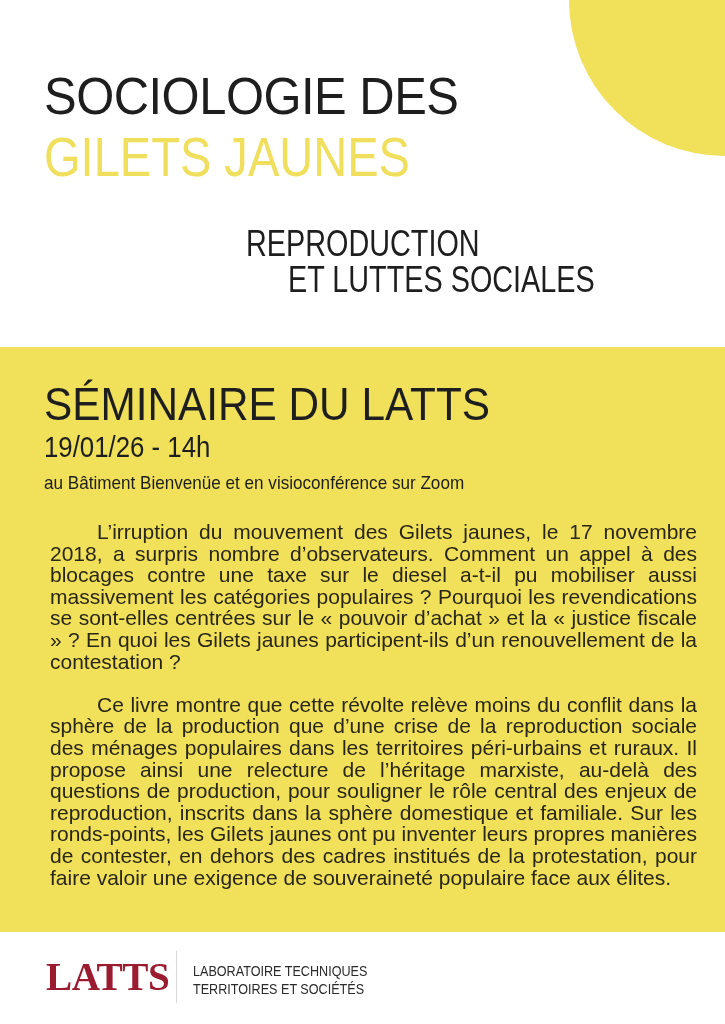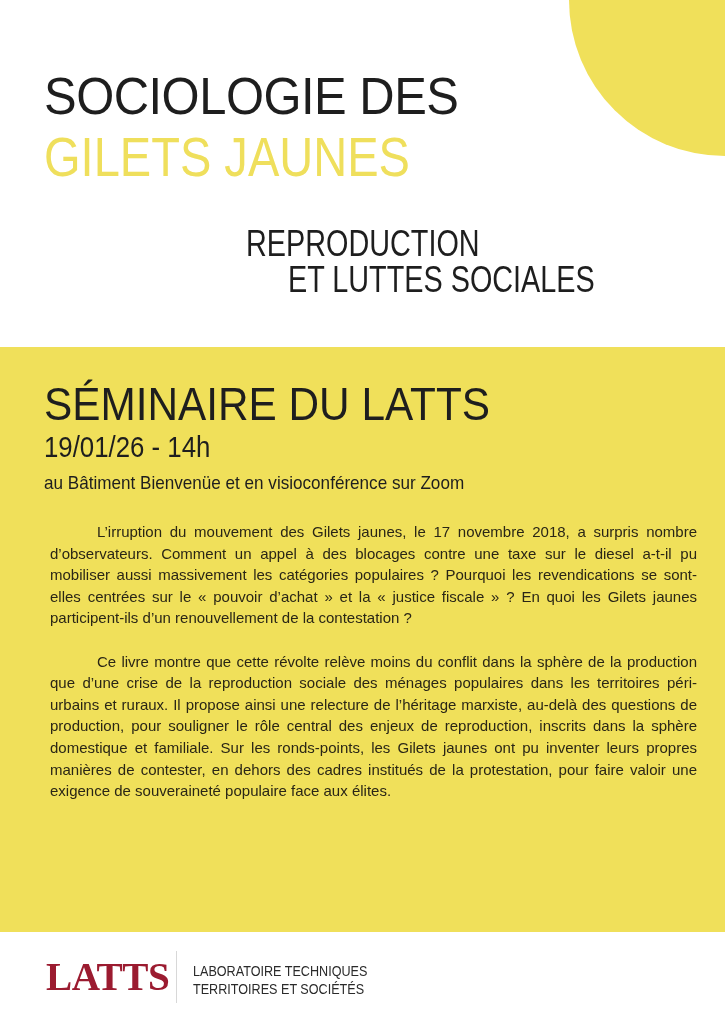--- a/index.html
+++ b/index.html
@@ -76,21 +76,21 @@
     font-size: 19px; line-height: 22px;
     color: #1e1e1e;
     transform: scaleX(0.90);
   }
 
   .body-text {
     position: absolute;
     left: 50px; top: 521px;
     width: 647px;
     font-family: "Liberation Sans", sans-serif;
-    font-size: 15px;
+    font-size: 21px;
     line-height: 21.6px;
     color: #2a2616;
     text-align: justify;
     hyphens: manual;
   }
   .body-text p {
     margin: 0 0 21.6px 0;
     text-indent: 47px;
   }
 

